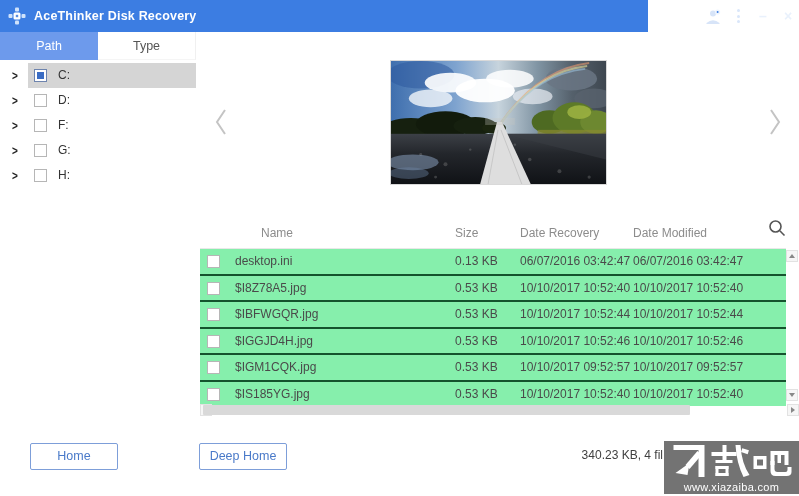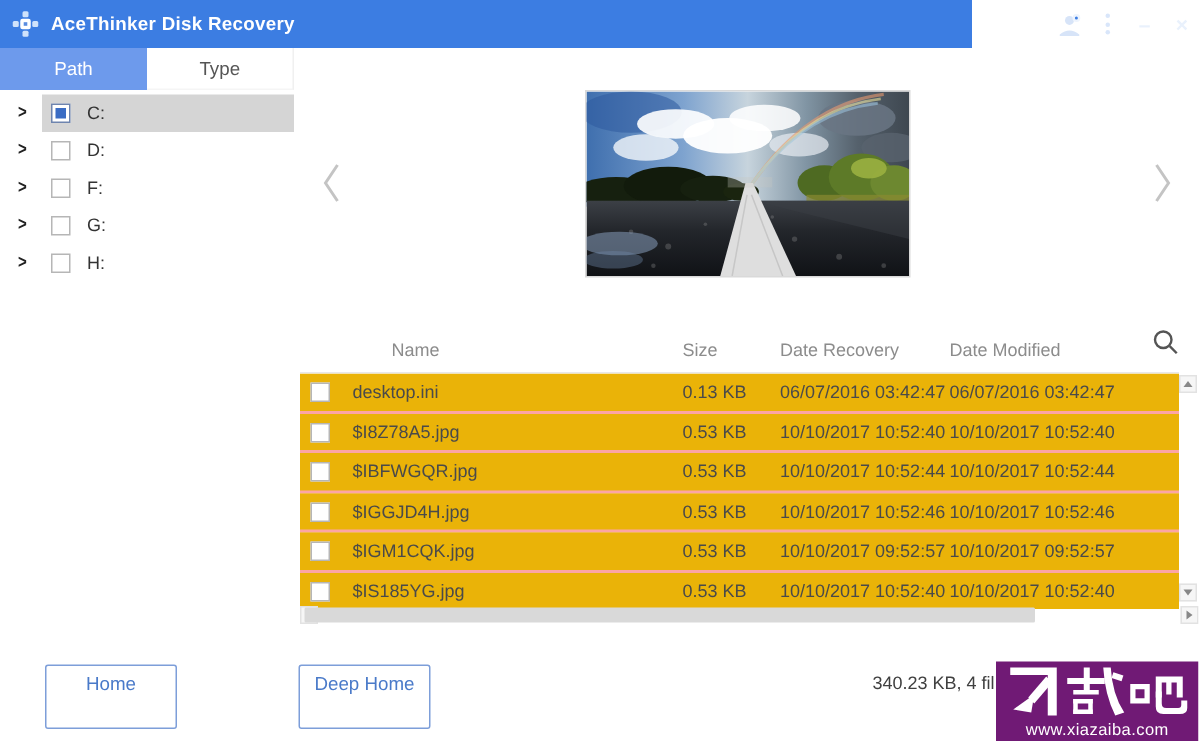--- a/index.html
+++ b/index.html
@@ -41,42 +41,42 @@
   .nav-prev{left:212px;}
   .nav-next{left:766px;}
 
   
   .filetable{position:absolute;left:200px;top:218px;width:586px;}
   .thead{position:relative;height:30px;}
   .thead span{position:absolute;top:0;line-height:30px;font-size:12px;color:#8c8c8c;}
   .h-name{left:35px;margin-left:26px;} .h-size{left:255px;} .h-created{left:320px;} .h-modified{left:433px;}
   .search-ic{position:absolute;left:567px;top:5px;width:20px;height:20px;}
   .tbody{position:relative;margin-top:0;height:157px;overflow:hidden;border-top:1px solid #e8e8e8;}
-  .t-row{position:relative;height:26.6px;border-bottom:2px solid #fca5a5;box-sizing:border-box;background:#eab308;}
+  .t-row{position:relative;height:26.6px;border-bottom:2px solid #14532d;box-sizing:border-box;background:#86efac;}
   .t-row .checkbox{left:7px;top:6px;}
   .t-row .c{position:absolute;top:0;line-height:25px;font-size:12px;color:#4a4a4a;white-space:nowrap;}
   .c-name{left:35px;} .c-size{left:255px;} .c-created{left:320px;} .c-modified{left:433px;}
 
   
   .sb-box{position:absolute;width:12px;height:12px;background:#f6f6f6;border:1px solid #e2e2e2;box-sizing:border-box;display:flex;align-items:center;justify-content:center;}
   .tri{width:0;height:0;display:block;}
   .tri-up{border-left:3.5px solid transparent;border-right:3.5px solid transparent;border-bottom:4.5px solid #888;}
   .tri-down{border-left:3.5px solid transparent;border-right:3.5px solid transparent;border-top:4.5px solid #888;}
   .tri-left{border-top:3.5px solid transparent;border-bottom:3.5px solid transparent;border-right:4.5px solid #888;}
   .tri-right{border-top:3.5px solid transparent;border-bottom:3.5px solid transparent;border-left:4.5px solid #888;}
   .hthumb{position:absolute;left:203px;top:405px;width:487px;height:10px;background:#d9d9d9;border-radius:1px;}
 
   
-  .btn{position:absolute;top:443px;width:88px;height:43px;background:#fff;border:1px solid #7d9ed9;border-radius:2px;
+  .btn{position:absolute;top:443px;width:88px;height:27px;background:#fff;border:1px solid #7d9ed9;border-radius:2px;
        color:#4a7ac9;font-size:12.5px;text-align:center;line-height:25px;box-sizing:border-box;cursor:default;}
   .btn-home{left:30px;} .btn-deep{left:199px;}
   .status{position:absolute;left:520px;top:448px;width:143px;text-align:right;font-size:12px;color:#404040;white-space:nowrap;overflow:hidden;}
 
   
-  .watermark{position:absolute;left:664px;top:441px;width:135px;height:53px;background:#701a75;z-index:60;}
+  .watermark{position:absolute;left:664px;top:441px;width:135px;height:53px;background:#737373;z-index:60;}
   .wm-glyphs{position:absolute;left:4px;top:2px;width:127px;height:36px;}
   .wm-url{position:absolute;left:0;bottom:1px;width:100%;text-align:center;color:#fff;font-size:11px;letter-spacing:.3px;}
 </style>
 </head>
 <body>
 
 <div class="titlebar">
   <span class="app-icon">
     <svg viewBox="0 0 18 18">
       <rect x="7" y="0.5" width="4" height="4" rx="1" fill="#cfe2fb"></rect>

